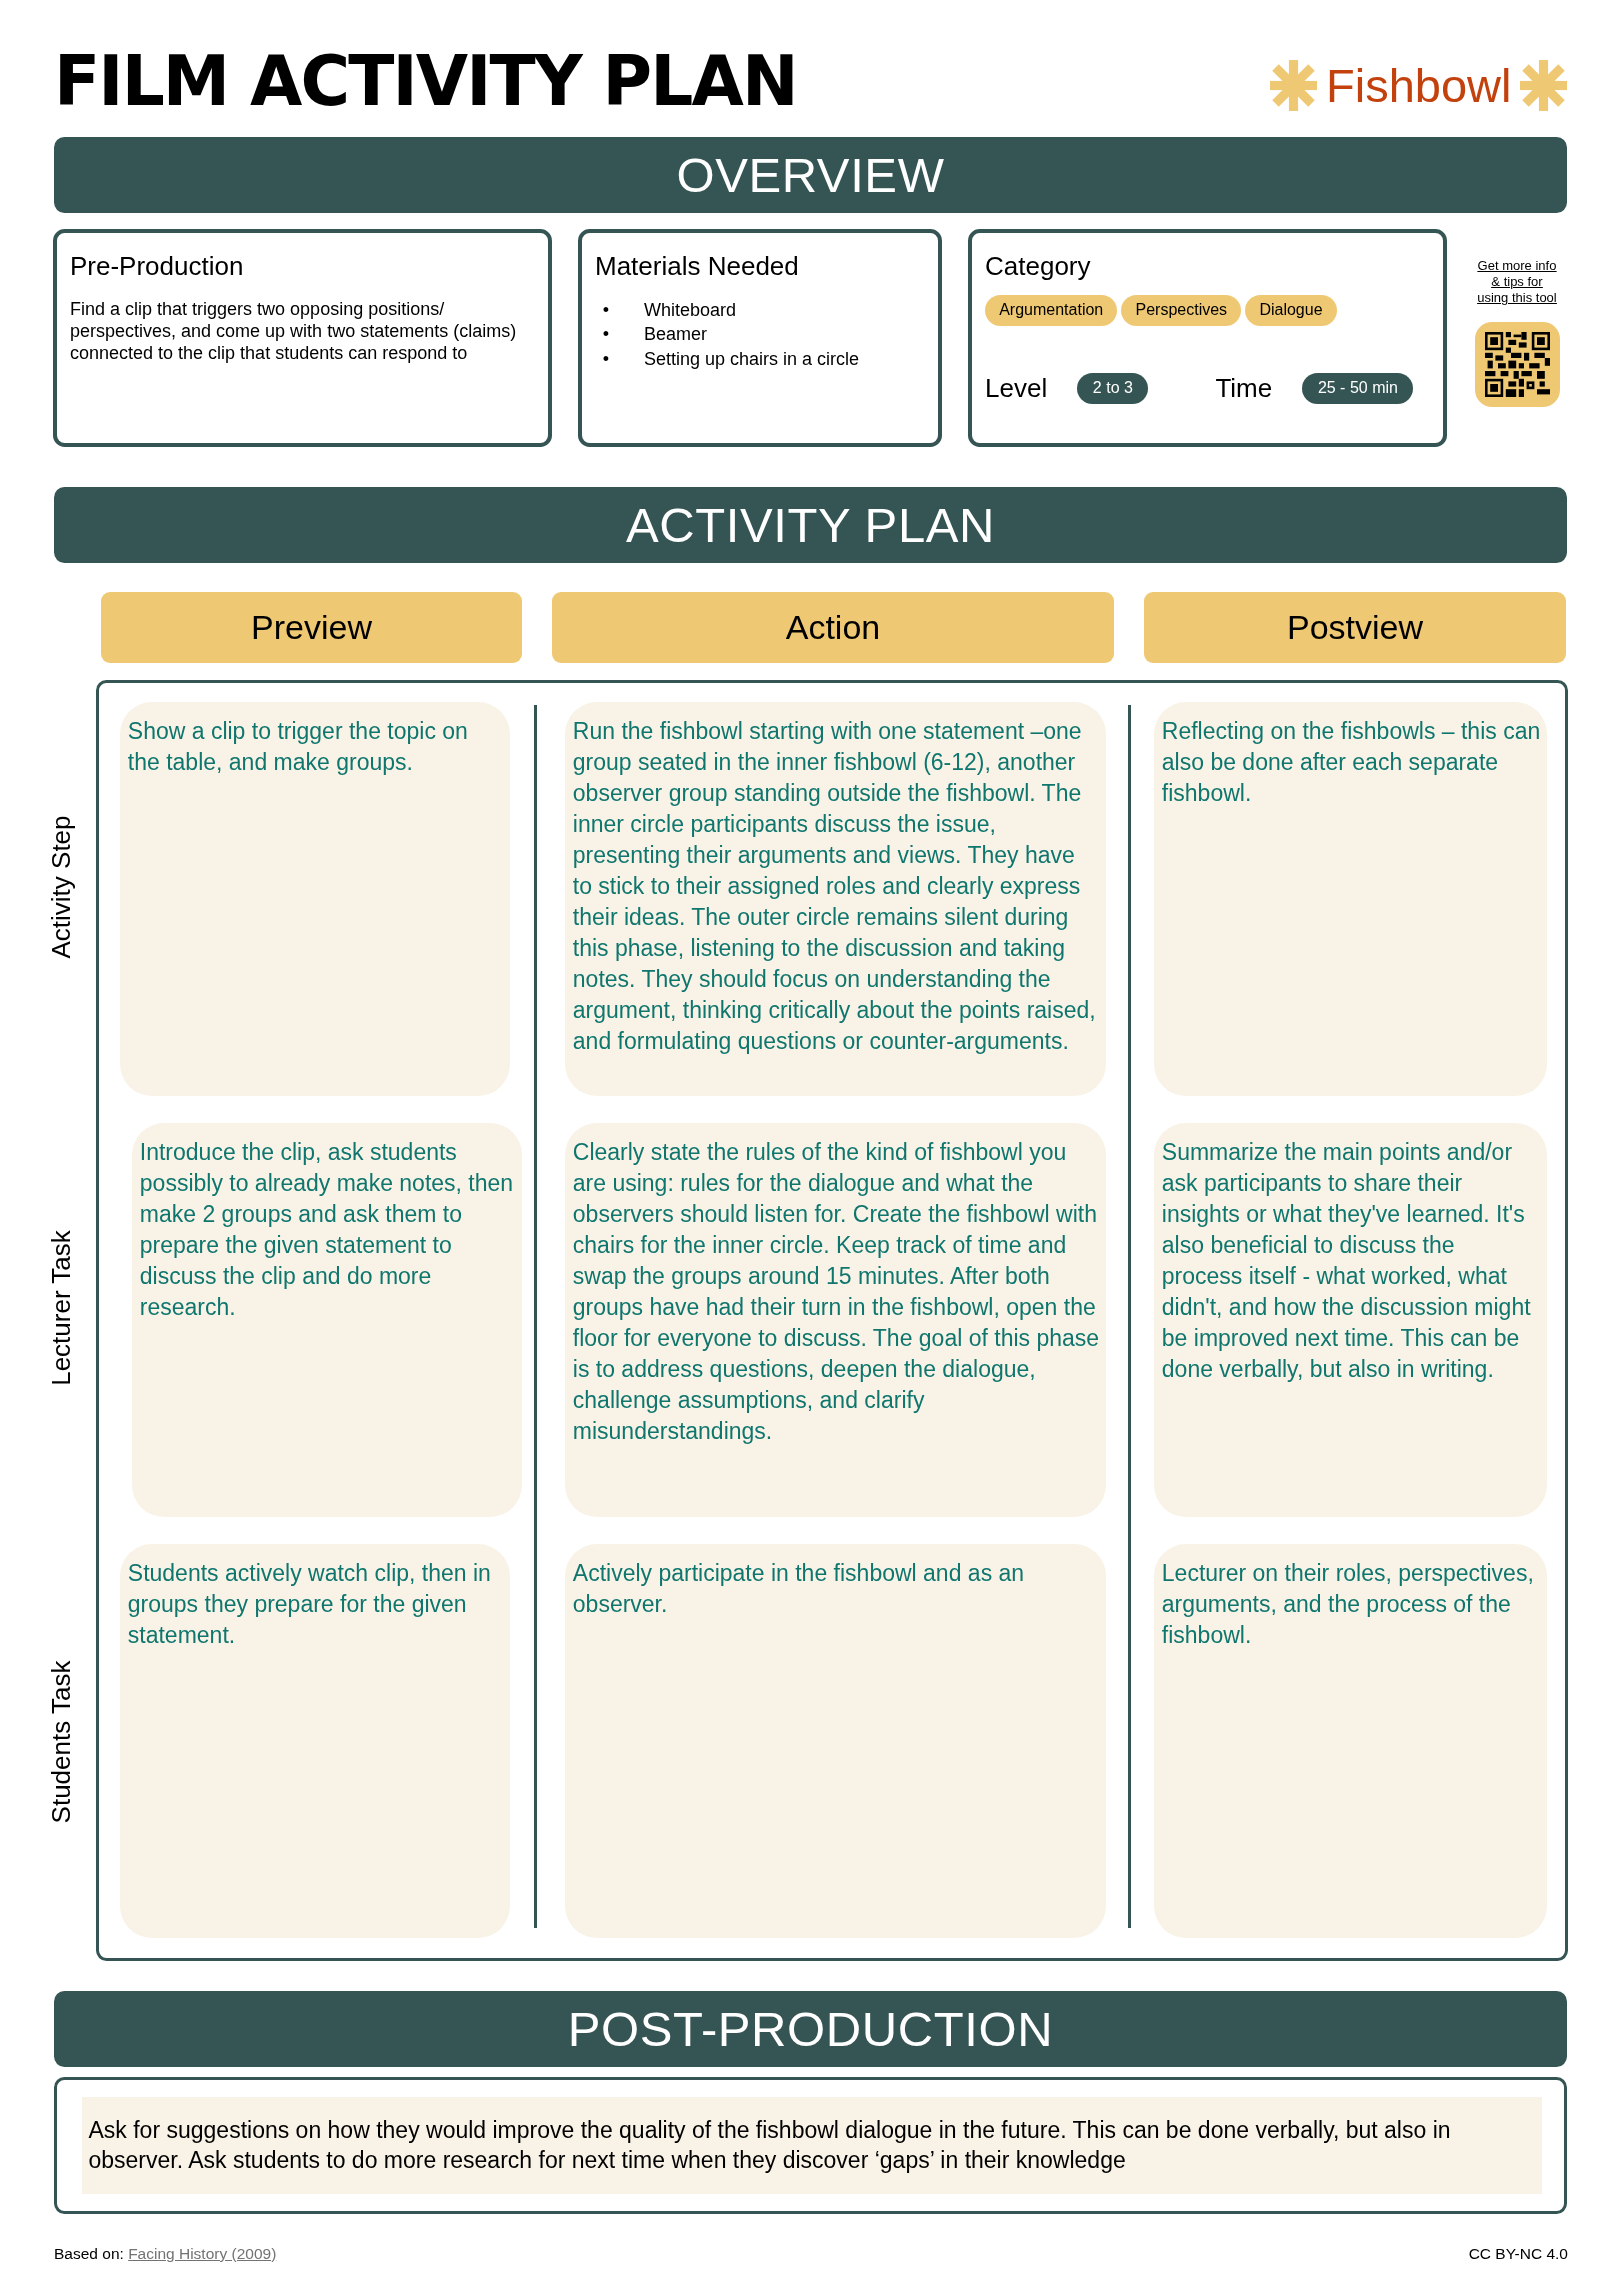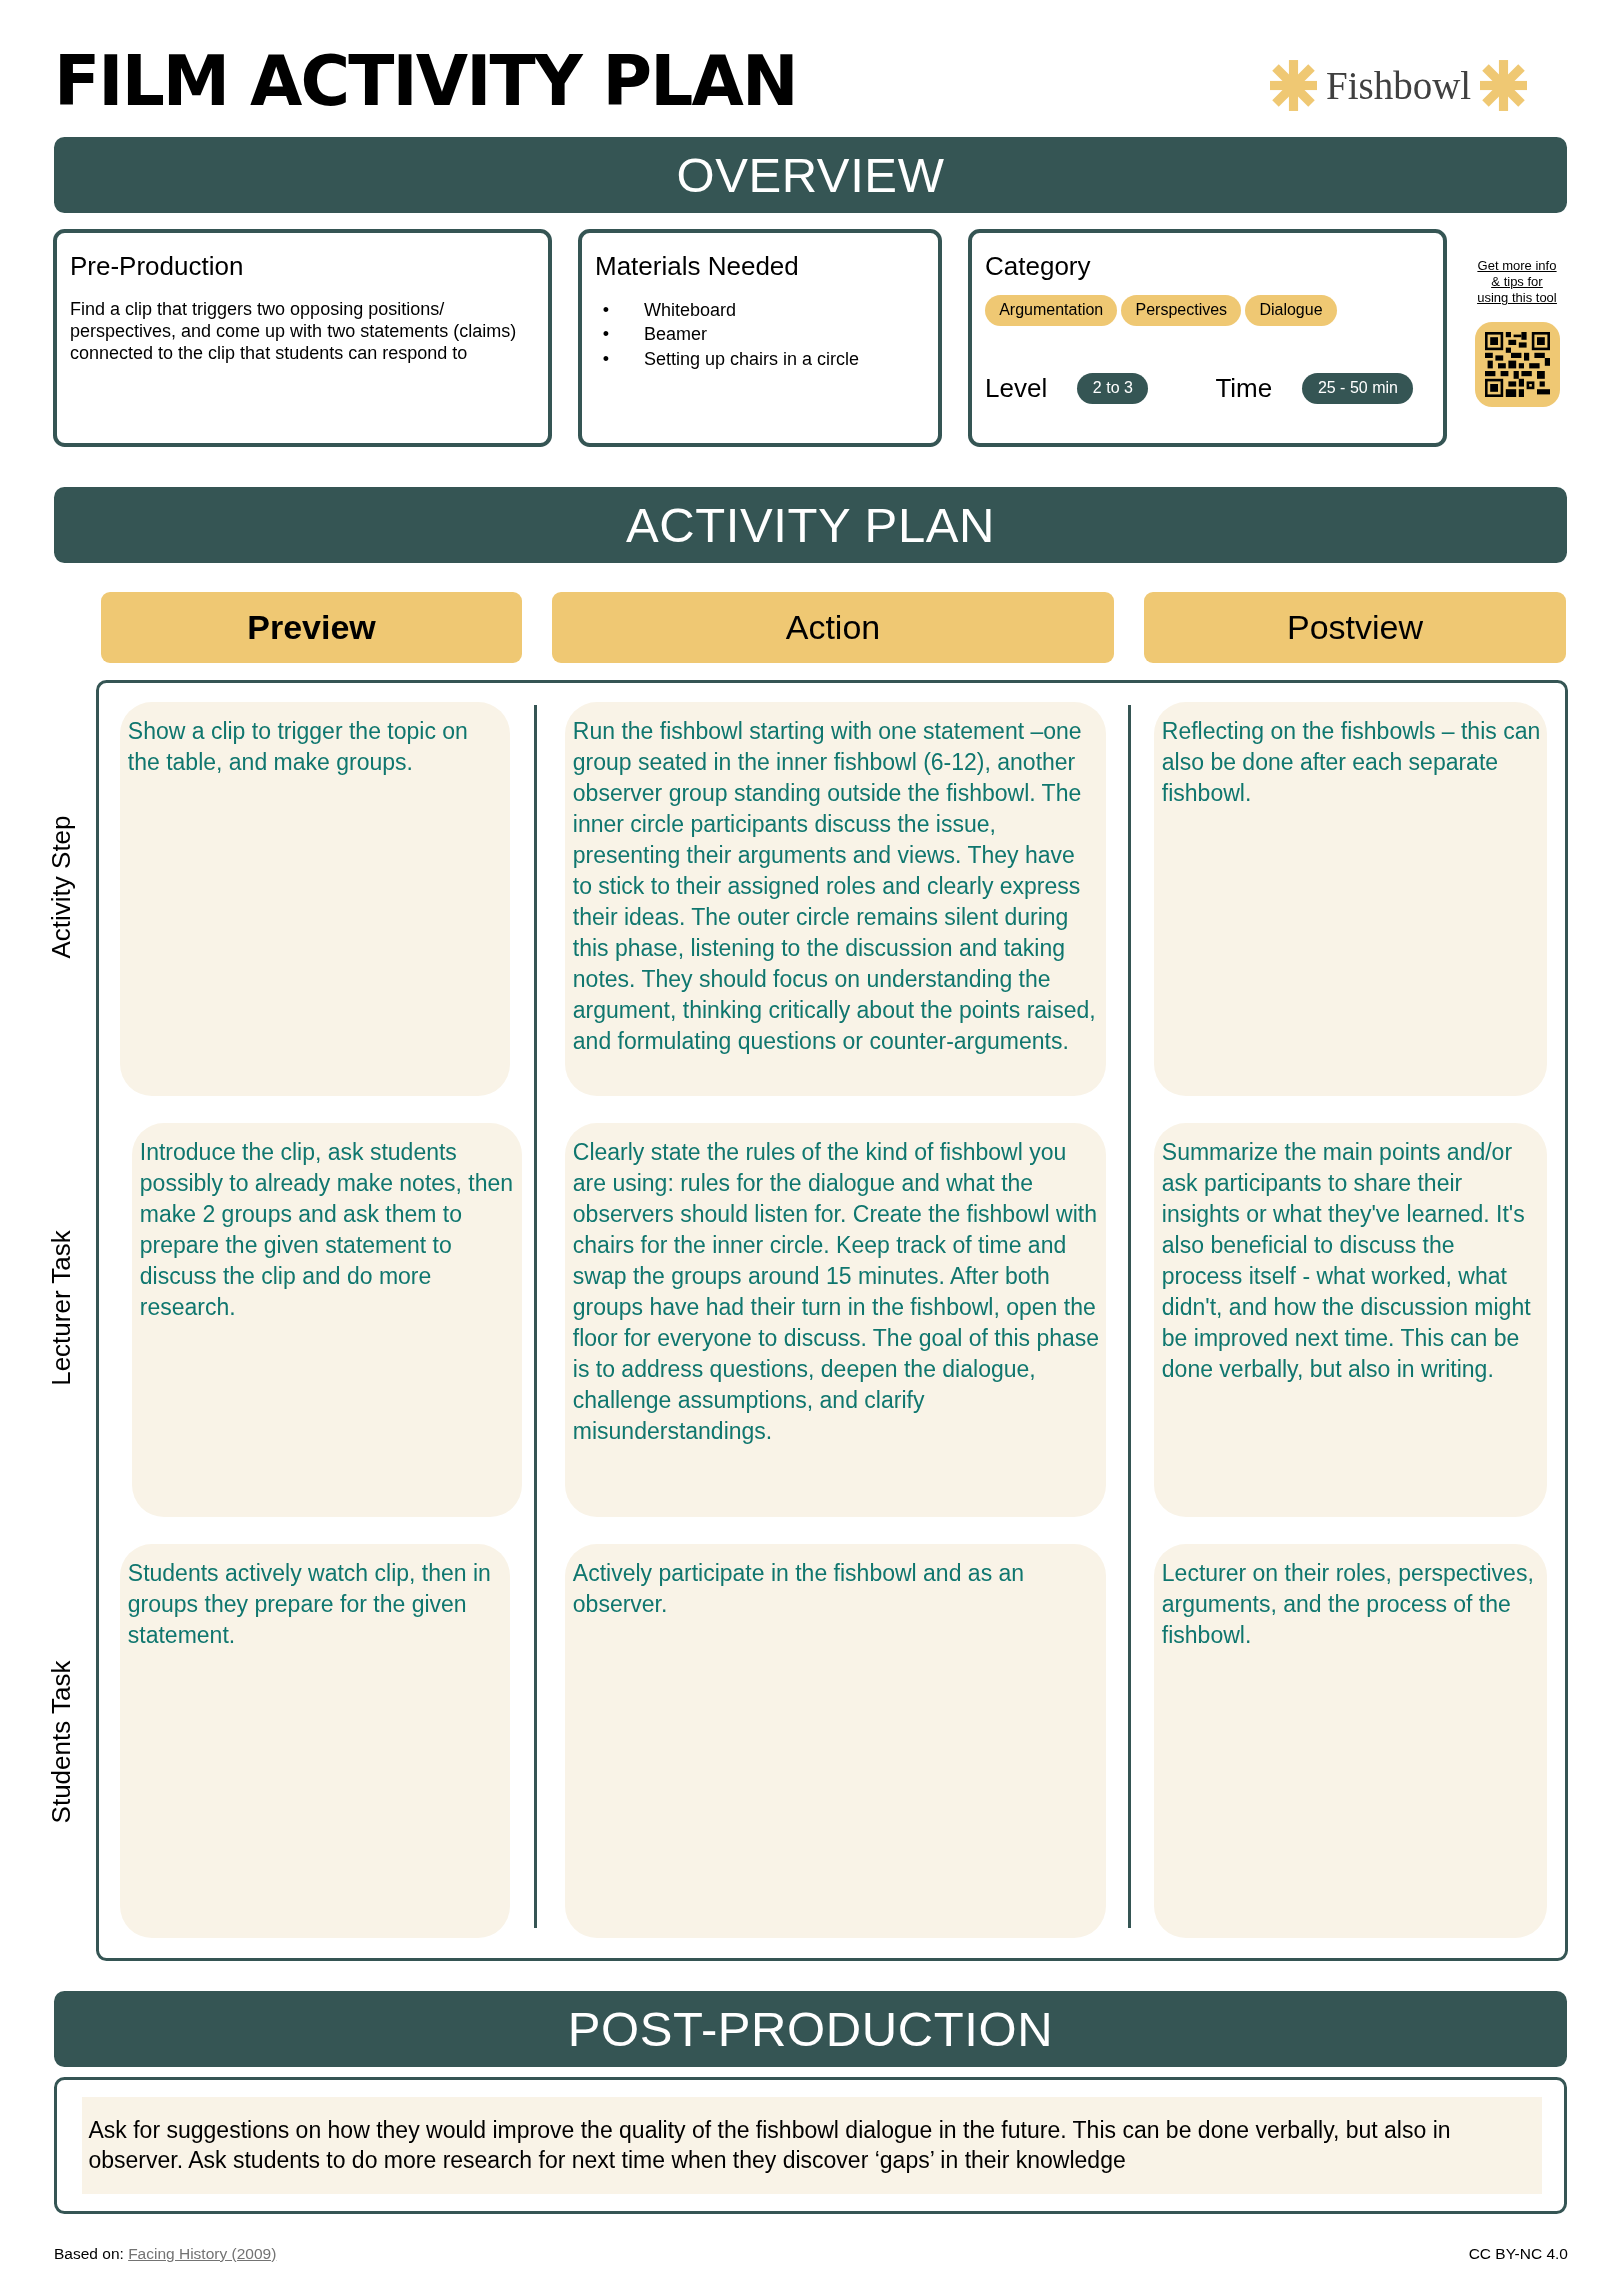--- a/index.html
+++ b/index.html
@@ -7,21 +7,21 @@
   body { position: relative; font-family: "Liberation Sans", sans-serif; color: #111; overflow: hidden; }
 
   .doc-title {
     position: absolute; left: 54px; top: 47px;
     font-family: "DejaVu Sans", sans-serif; font-weight: 900;
     font-size: 69px; letter-spacing: -1.9px; line-height: 1; color: #000;
     transform: scaleX(0.98); transform-origin: left;
   }
   .brand { position: absolute; left: 1270px; top: 57px; height: 56px; display: flex; align-items: center; gap: 9px; }
   .brand .star { width: 47px; height: 51px; display: block; }
-  .brand .name { font-size: 39px; color: #404040; font-family: Liberation Serif, serif; }
+  .brand .name { font-size: 47px; color: #c2410c; font-family: Liberation Sans, sans-serif; }
 
   .section-bar {
     position: absolute; left: 54px; width: 1513px; height: 76px;
     background: #355554; border-radius: 10.4px;
     color: #ffffff; display: flex; align-items: center; justify-content: center;
     font-size: 49px; letter-spacing: 0.6px;
   }
 
   .ov-card {
     position: absolute; top: 229px; height: 218px;
@@ -192,21 +192,21 @@
         <rect x="8" y="22" width="4" height="3"></rect>
           <rect x="13" y="22" width="2" height="3"></rect>
           <rect x="20" y="22" width="5" height="2"></rect>
       </g>
     </svg>
   </div>
 </div>
 
 <div class="section-bar" style="top:487px;">ACTIVITY PLAN</div>
 
-<div class="phase-tab" style="left:101px; width:421px;font-weight:bold;">Preview</div>
+<div class="phase-tab" style="left:101px; width:421px;">Preview</div>
 <div class="phase-tab" style="left:552px; width:562px;">Action</div>
 <div class="phase-tab" style="left:1144px; width:422px;">Postview</div>
 
 <div class="grid-frame"></div>
 <div class="col-divider" style="left:534px;"></div>
 <div class="col-divider" style="left:1128px;"></div>
 
 <div class="row-label" style="top:887px;">
     <span>Activity Step</span>
   </div>

